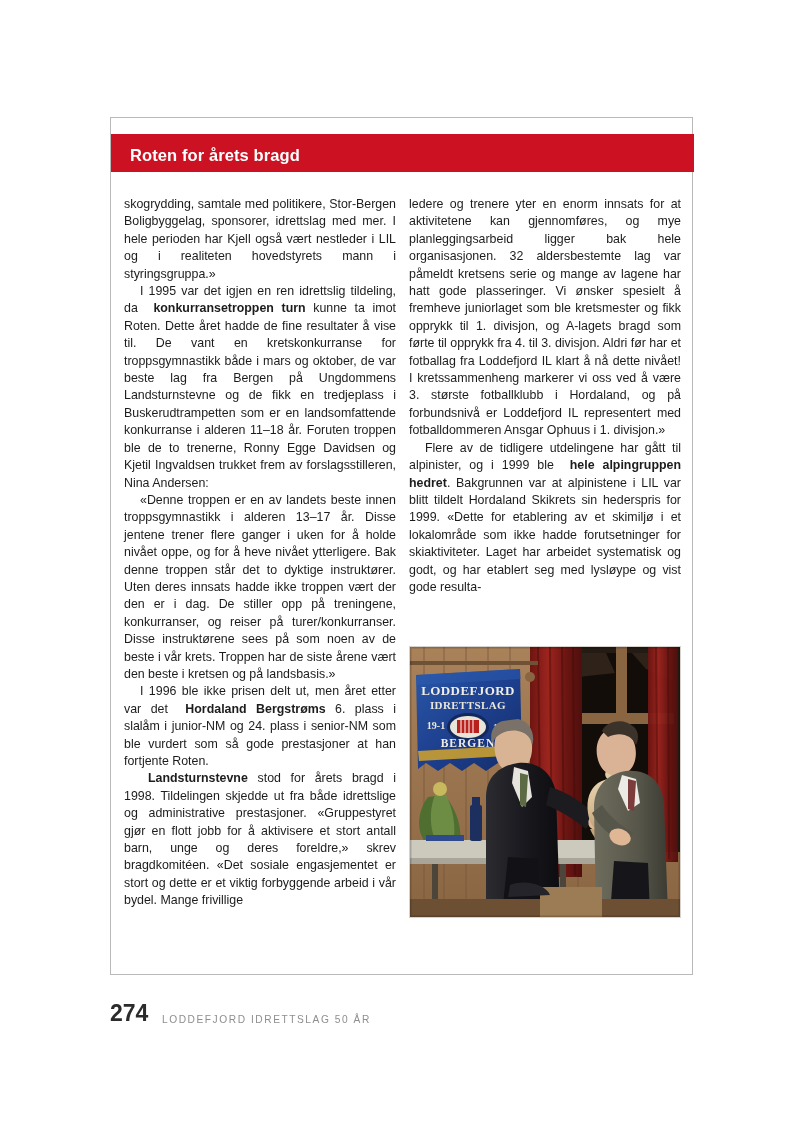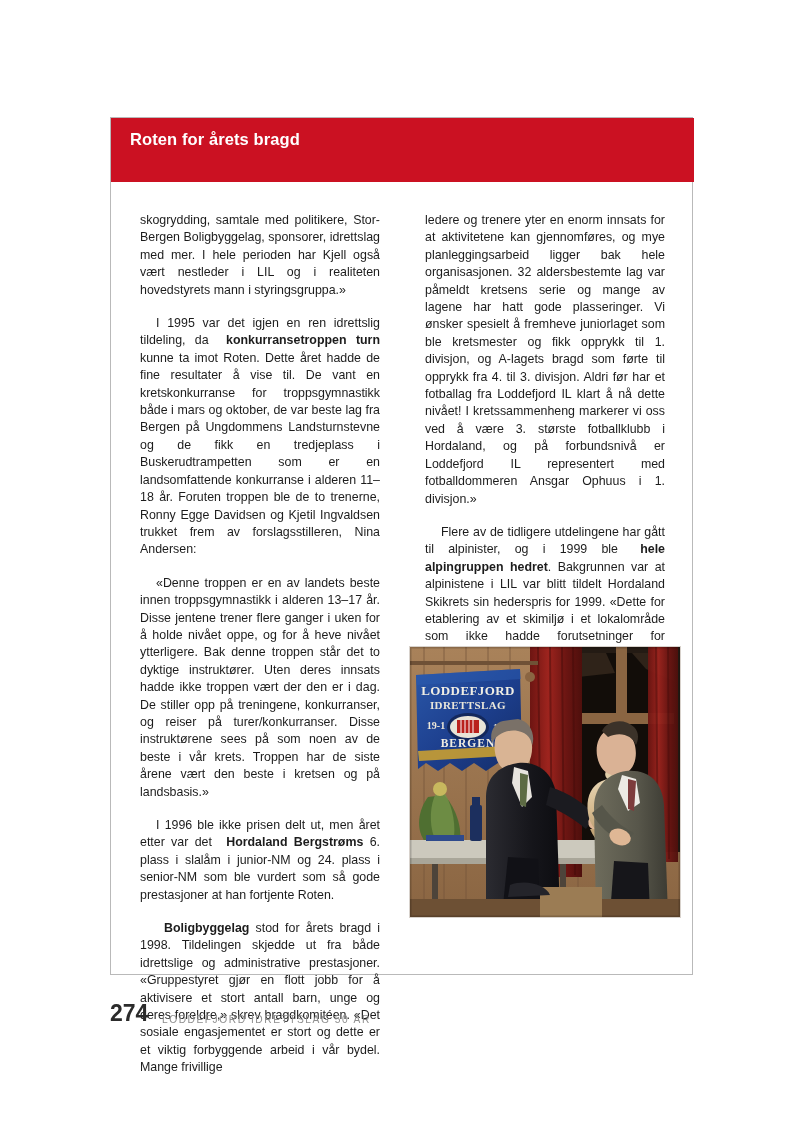--- a/index.html
+++ b/index.html
@@ -24,23 +24,23 @@
     height: 858px;
     border: 1px solid #b9b9b9;
     box-sizing: border-box;
     background: #ffffff;
   }
 
   
   #title-banner {
     position: absolute;
     left: 0px;
-    top: 0px;
+    top: 16px;
     width: 583px;
-    height: 64px;
+    height: 38px;
     background: #cb1122;
     box-sizing: border-box;
   }
   #title-banner .title-text {
     position: absolute;
     left: 19px;
     top: 12px;
     color: #ffffff;
     font-size: 16.5px;
     font-weight: bold;
@@ -56,21 +56,21 @@
     line-height: 17.4px;
     color: #1c1c1c;
     text-align: justify;
     text-justify: inter-word;
     hyphens: none;
   }
   #col-left  { left: 13px; }
   #col-right { left: 298px; }
 
   .col p {
-    margin: 16px;
+    margin: 0;
   }
   .col p.indent {
     text-indent: 16px;
   }
   .col b {
     font-weight: bold;
     padding-left: 8px;
   }
 
   
@@ -135,21 +135,21 @@
 
   <div id="title-banner" style="background: rgb(203, 17, 34);">
     <div class="title-text" style="color: rgb(255, 255, 255);">Roten for årets bragd</div>
   </div>
 
   <div class="col" id="col-left">
       <p><span>skogrydding, samtale med politikere, Stor-Bergen Boligbyggelag, sponsorer, idrettslag med mer. I hele perioden har Kjell også vært nestleder i LIL og i realiteten hovedstyrets mann i styringsgruppa.»</span></p>
       <p class="indent"><span>I 1995 var det igjen en ren idrettslig tildeling, da </span><b>konkurransetroppen turn</b><span> kunne ta imot Roten. Dette året hadde de fine resultater å vise til. De vant en kretskonkurranse for troppsgymnastikk både i mars og oktober, de var beste lag fra Bergen på Ungdommens Landsturnstevne og de fikk en tredjeplass i Buskerudtrampetten som er en landsomfattende konkurranse i alderen 11–18 år. Foruten troppen ble de to trenerne, Ronny Egge Davidsen og Kjetil Ingvaldsen trukket frem av forslagsstilleren, Nina Andersen:</span></p>
       <p class="indent"><span>«Denne troppen er en av landets beste innen troppsgymnastikk i alderen 13–17 år. Disse jentene trener flere ganger i uken for å holde nivået oppe, og for å heve nivået ytterligere. Bak denne troppen står det to dyktige instruktører. Uten deres innsats hadde ikke troppen vært der den er i dag. De stiller opp på treningene, konkurranser, og reiser på turer/konkurranser. Disse instruktørene sees på som noen av de beste i vår krets. Troppen har de siste årene vært den beste i kretsen og på landsbasis.»</span></p>
       <p class="indent"><span>I 1996 ble ikke prisen delt ut, men året etter var det </span><b>Hordaland Bergstrøms</b><span> 6. plass i slalåm i junior-NM og 24. plass i senior-NM som ble vurdert som så gode prestasjoner at han fortjente Roten.</span></p>
-      <p class="indent"><b>Boligbyggelag</b><span> stod for årets bragd i 1998. Tildelingen skjedde ut fra både idrettslige og administrative prestasjoner. «Gruppestyret gjør en flott jobb for å aktivisere et stort antall barn, unge og deres foreldre,» skrev bragdkomitéen. «Det sosiale engasjementet er stort og dette er et viktig forbyggende arbeid i vår bydel. Mange frivillige</span></p>
+      <p class="indent"><b>Landsturnstevne</b><span> stod for årets bragd i 1998. Tildelingen skjedde ut fra både idrettslige og administrative prestasjoner. «Gruppestyret gjør en flott jobb for å aktivisere et stort antall barn, unge og deres foreldre,» skrev bragdkomitéen. «Det sosiale engasjementet er stort og dette er et viktig forbyggende arbeid i vår bydel. Mange frivillige</span></p>
     </div>
 
   <div class="col" id="col-right">
       <p><span>ledere og trenere yter en enorm innsats for at aktivitetene kan gjennomføres, og mye planleggingsarbeid ligger bak hele organisasjonen. 32 aldersbestemte lag var påmeldt kretsens serie og mange av lagene har hatt gode plasseringer. Vi ønsker spesielt å fremheve juniorlaget som ble kretsmester og fikk opprykk til 1. divisjon, og A-lagets bragd som førte til opprykk fra 4. til 3. divisjon. Aldri før har et fotballag fra Loddefjord IL klart å nå dette nivået! I kretssammenheng markerer vi oss ved å være 3. største fotballklubb i Hordaland, og på forbundsnivå er Loddefjord IL representert med fotballdommeren Ansgar Ophuus i 1. divisjon.»</span></p>
       <p class="indent"><span>Flere av de tidligere utdelingene har gått til alpinister, og i 1999 ble </span><b>hele alpingruppen hedret</b><span>. Bakgrunnen var at alpinistene i LIL var blitt tildelt Hordaland Skikrets sin hederspris for 1999. «Dette for etablering av et skimiljø i et lokalområde som ikke hadde forutsetninger for skiaktiviteter. Laget har arbeidet systematisk og godt, og har etablert seg med lysløype og vist gode resulta-</span></p>
     </div>
 
   <figure id="photo-wrap" style="margin:0;">
     <div id="photo">
       <svg width="270" height="270" viewBox="0 0 270 270" xmlns="http://www.w3.org/2000/svg">

